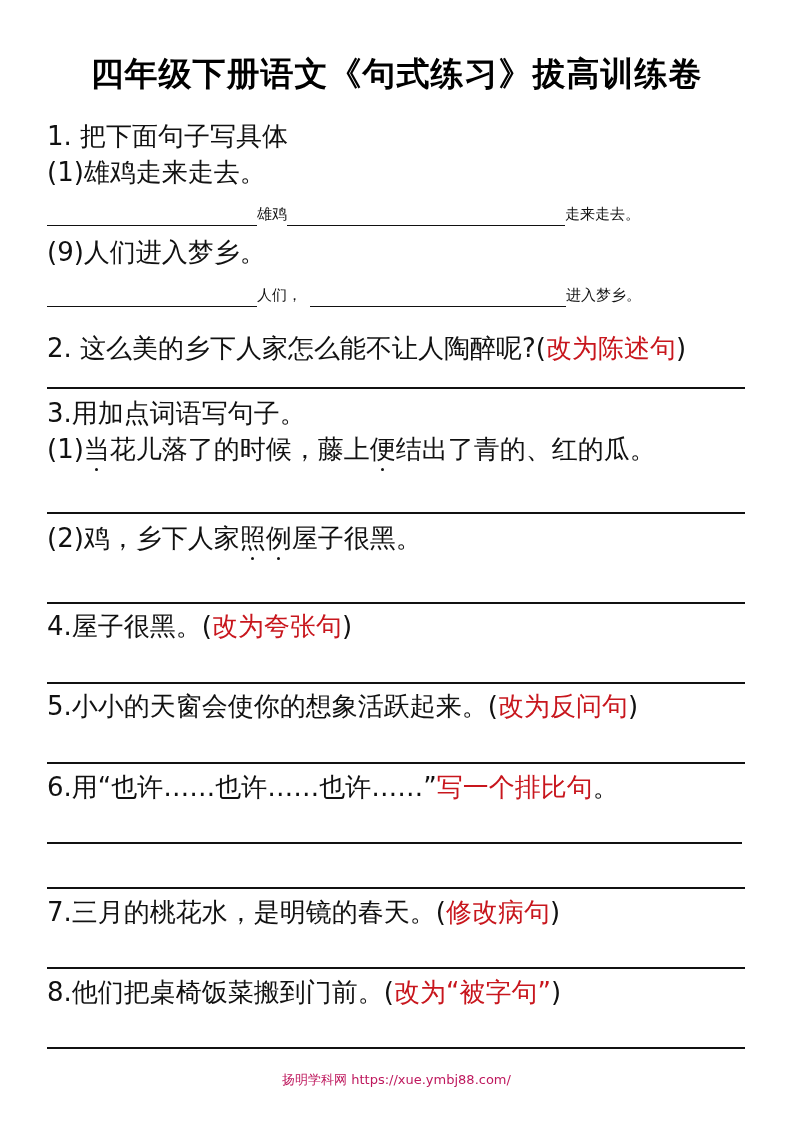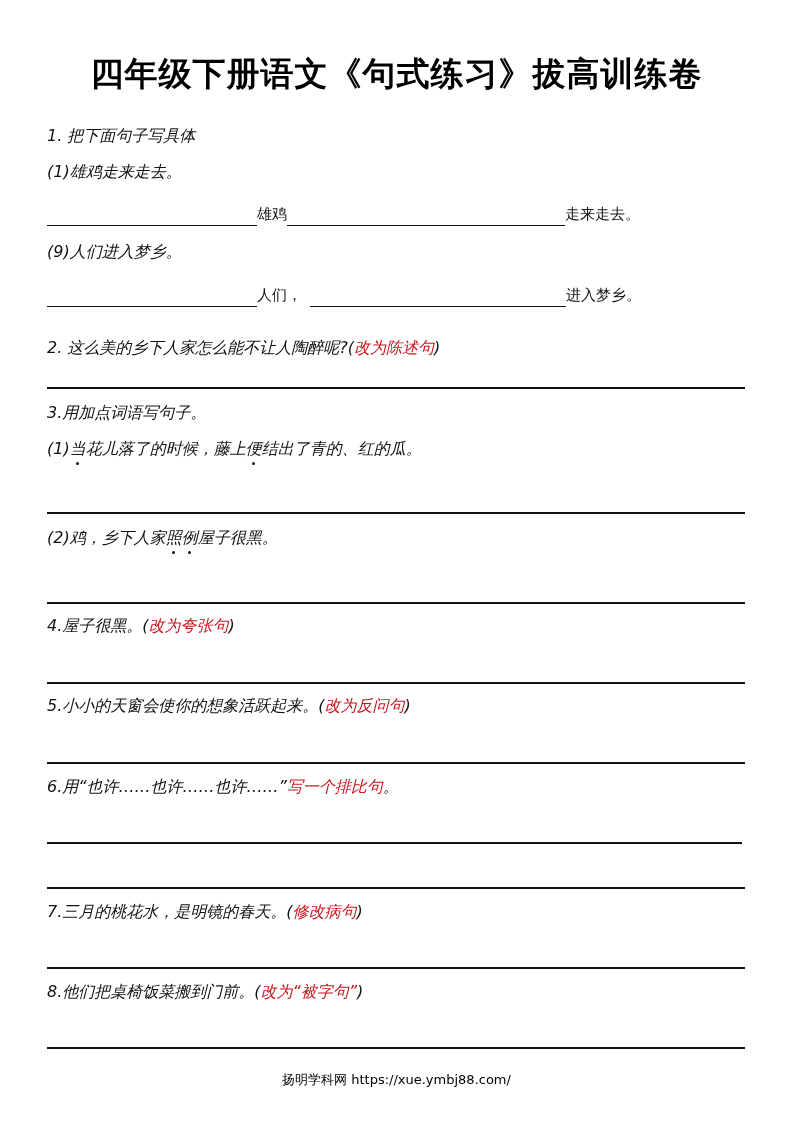--- a/index.html
+++ b/index.html
@@ -1,30 +1,30 @@
 <!DOCTYPE html>
 <html><head>
 <meta charset="utf-8">
 <style>
   html, body { margin: 0; padding: 0; background: #ffffff; }
   body { width: 793px; height: 1121px; position: relative; overflow: hidden;
          font-family: "DejaVu Sans", "Liberation Sans", sans-serif; color: #111; }
   .title { position: absolute; top: 52px; left: 0; width: 793px; text-align: center;
            font-family: "DejaVu Serif", "Liberation Serif", serif; font-weight: bold;
            font-size: 33px; letter-spacing: 1px; color: #000; }
-  .line-text { position: absolute; left: 47px; font-size: 16px; white-space: nowrap; line-height: 24px; font-style: italic; }
+  .line-text { position: absolute; left: 47px; font-size: 26px; white-space: nowrap; line-height: 24px; }
   .red { color: #c8161d; }
   .rule { position: absolute; height: 1.5px; background: #111; }
   .fill-row { position: absolute; left: 47px; font-size: 15px; line-height: 24px; white-space: nowrap; }
   .blank { display: inline-block; border-bottom: 1.5px solid #111; height: 20px; vertical-align: bottom; }
   .dotted { position: relative; }
   .dotted::after { content: ""; position: absolute; left: 50%; bottom: -7px; width: 3px; height: 3px;
                    margin-left: -1.5px; border-radius: 50%; background: #111; }
   .footer { position: absolute; top: 1071px; left: 0; width: 793px; text-align: center;
-            font-size: 13px; color: #000000; }
+            font-size: 13px; color: #be185d; }
 </style>
 </head>
 <body>
 
 <div class="title">四年级下册语文《句式练习》拔高训练卷</div>
 
 <div class="line-text" style="top:124px;">1. 把下面句子写具体</div>
 <div class="line-text" style="top:160px;">(1)雄鸡走来走去。</div>
 <div class="fill-row" style="top:202px;">
   <span class="blank" style="width:210px;"></span><span>雄鸡</span><span class="blank" style="width:278px;"></span><span>走来走去。</span>

